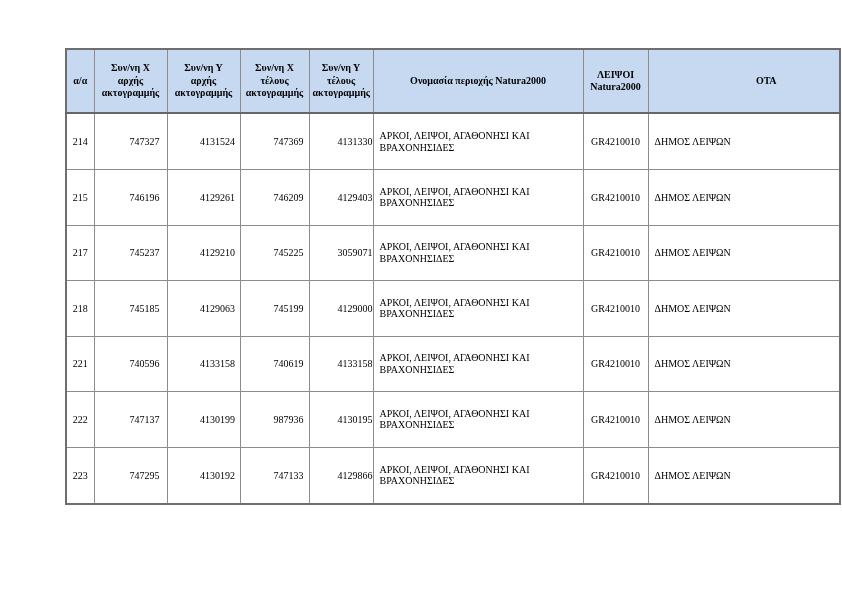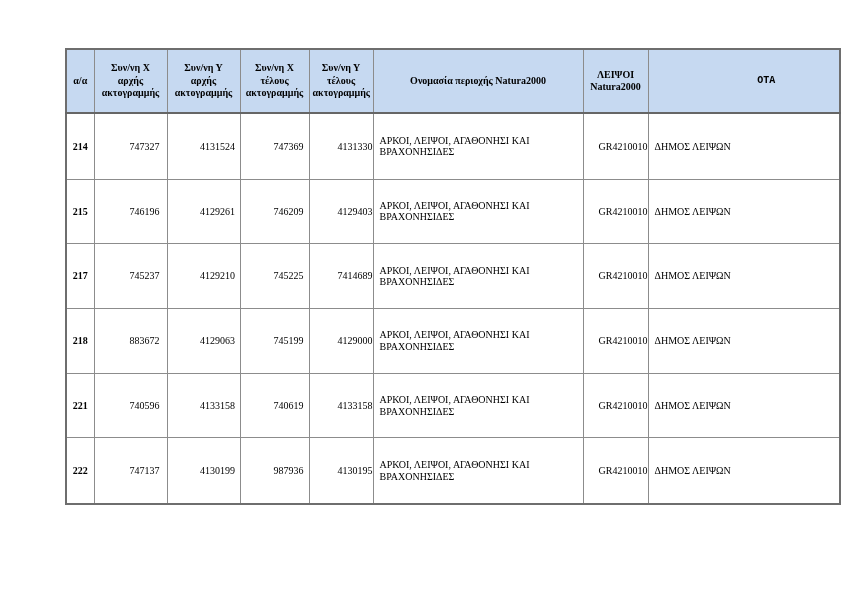--- a/index.html
+++ b/index.html
@@ -41,41 +41,40 @@
     font-weight: bold;
     font-size: 10px;
     line-height: 12.5px;
     text-align: center;
     border-bottom: 2px solid #666666;
     padding: 2px 3px;
   }
   .natura-table thead th.th-ota {
     
     padding-left: 48px;
-    font-family: Liberation Mono, monospace;
   }
   .natura-table td {
     font-size: 10px;
     line-height: 11.5px;
   }
   .natura-table td.c-num {
     text-align: center;
     padding-left: 28px;
   }
   .natura-table td.c-index {
     text-align: center;
-    font-weight: bold;
+    font-weight: normal;
   }
   .natura-table td.c-left {
     text-align: left;
     padding-left: 6px;
     padding-right: 6px;
   }
   .natura-table td.c-code {
-    text-align: right;
+    text-align: center;
   }
 </style>
 </head>
 <body>
 
 <div class="page">
   <table class="natura-table">
     <colgroup>
       <col style="width:28px">
       <col style="width:73px">
@@ -117,28 +116,28 @@
           <td class="c-num">4129403</td>
           <td class="c-left">ΑΡΚΟΙ, ΛΕΙΨΟΙ, ΑΓΑΘΟΝΗΣΙ ΚΑΙ ΒΡΑΧΟΝΗΣΙΔΕΣ</td>
           <td class="c-code">GR4210010</td>
           <td class="c-left">ΔΗΜΟΣ ΛΕΙΨΩΝ</td>
         </tr>
         <tr>
           <td class="c-index">217</td>
           <td class="c-num">745237</td>
           <td class="c-num">4129210</td>
           <td class="c-num">745225</td>
-          <td class="c-num">7414689</td>
+          <td class="c-num">3059071</td>
           <td class="c-left">ΑΡΚΟΙ, ΛΕΙΨΟΙ, ΑΓΑΘΟΝΗΣΙ ΚΑΙ ΒΡΑΧΟΝΗΣΙΔΕΣ</td>
           <td class="c-code">GR4210010</td>
           <td class="c-left">ΔΗΜΟΣ ΛΕΙΨΩΝ</td>
         </tr>
         <tr>
           <td class="c-index">218</td>
-          <td class="c-num">883672</td>
+          <td class="c-num">745185</td>
           <td class="c-num">4129063</td>
           <td class="c-num">745199</td>
           <td class="c-num">4129000</td>
           <td class="c-left">ΑΡΚΟΙ, ΛΕΙΨΟΙ, ΑΓΑΘΟΝΗΣΙ ΚΑΙ ΒΡΑΧΟΝΗΣΙΔΕΣ</td>
           <td class="c-code">GR4210010</td>
           <td class="c-left">ΔΗΜΟΣ ΛΕΙΨΩΝ</td>
         </tr>
         <tr>
           <td class="c-index">221</td>
           <td class="c-num">740596</td>
@@ -152,15 +151,25 @@
         <tr>
           <td class="c-index">222</td>
           <td class="c-num">747137</td>
           <td class="c-num">4130199</td>
           <td class="c-num">987936</td>
           <td class="c-num">4130195</td>
           <td class="c-left">ΑΡΚΟΙ, ΛΕΙΨΟΙ, ΑΓΑΘΟΝΗΣΙ ΚΑΙ ΒΡΑΧΟΝΗΣΙΔΕΣ</td>
           <td class="c-code">GR4210010</td>
           <td class="c-left">ΔΗΜΟΣ ΛΕΙΨΩΝ</td>
         </tr>
+        <tr>
+          <td class="c-index">223</td>
+          <td class="c-num">747295</td>
+          <td class="c-num">4130192</td>
+          <td class="c-num">747133</td>
+          <td class="c-num">4129866</td>
+          <td class="c-left">ΑΡΚΟΙ, ΛΕΙΨΟΙ, ΑΓΑΘΟΝΗΣΙ ΚΑΙ ΒΡΑΧΟΝΗΣΙΔΕΣ</td>
+          <td class="c-code">GR4210010</td>
+          <td class="c-left">ΔΗΜΟΣ ΛΕΙΨΩΝ</td>
+        </tr>
       </tbody>
   </table>
 </div>
 
 </body></html>

